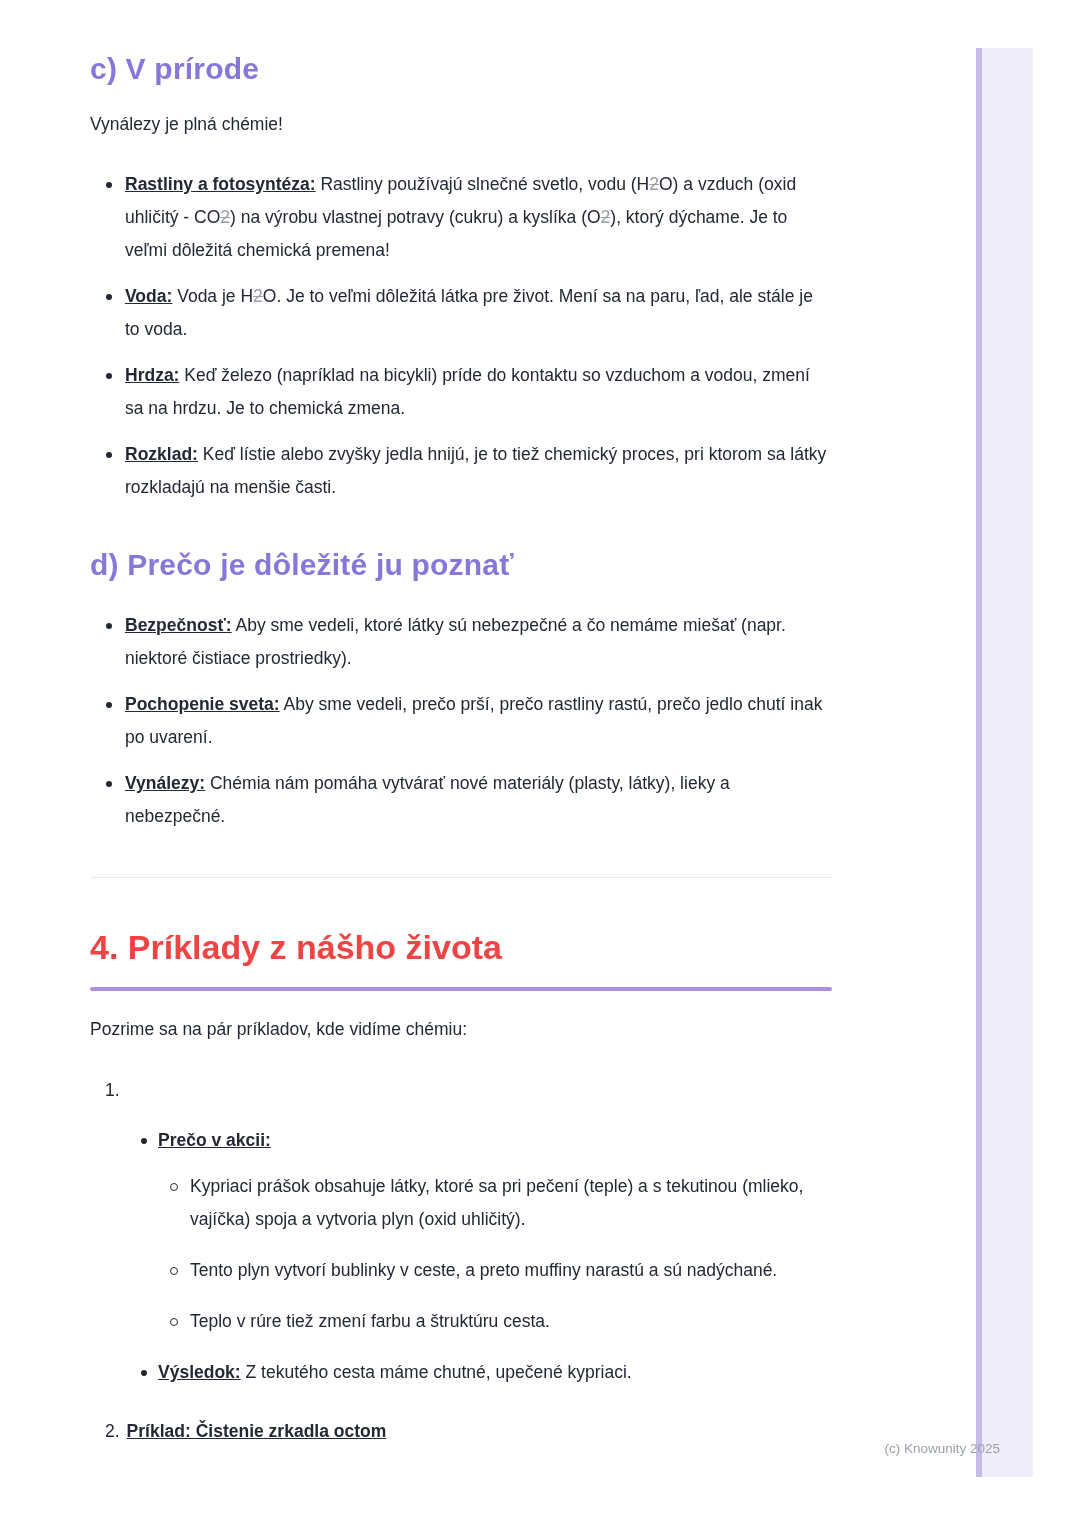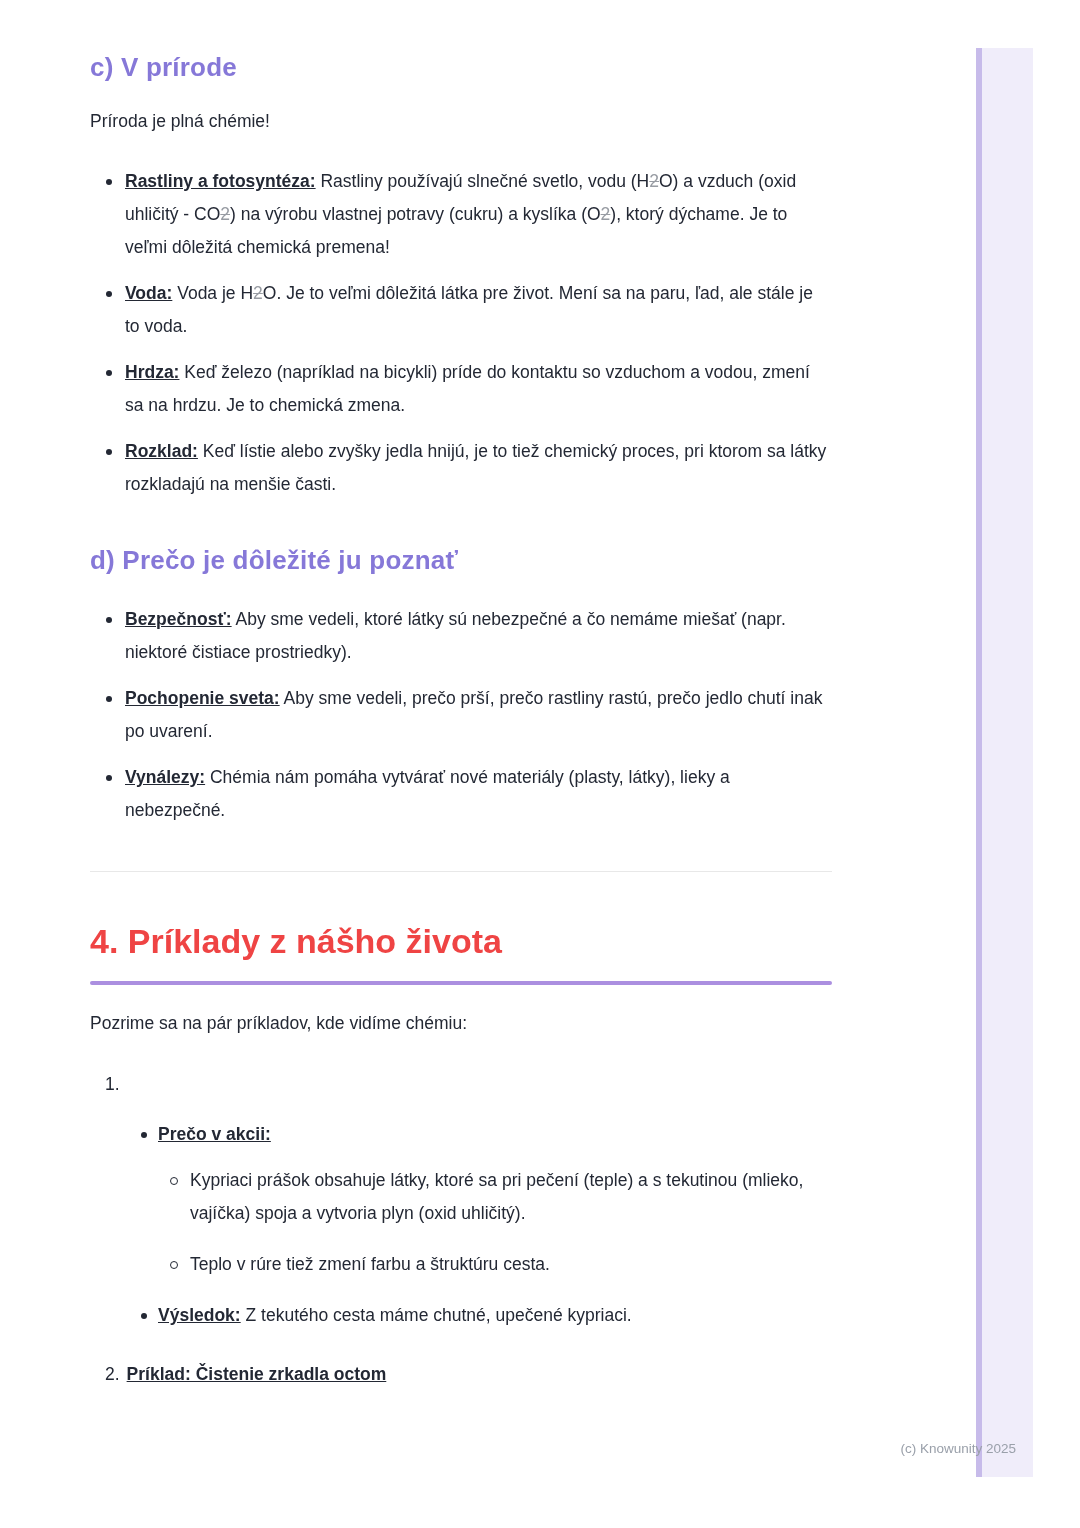--- a/index.html
+++ b/index.html
@@ -7,21 +7,21 @@
     width:1080px; height:1528px;
     background:#ffffff;
     font-family:"Liberation Sans", sans-serif;
     color:#232834;
     position:relative;
     overflow:hidden;
   }
   .page { position:absolute; left:90px; top:52px; width:742px; }
 
   .h-sub {
-    font-size:26px; font-weight:700; color:#8678d8;
+    font-size:30px; font-weight:700; color:#8678d8;
     margin:0; letter-spacing:0.2px;
   }
   .h-sub.second { margin-top:44px; }
 
   .para { font-size:17.5px; line-height:33px; margin:22px 0 0; }
 
   .blist { list-style:none; margin:27px 0 0; padding:0 0 0 35px; }
   .blist > li {
     position:relative; font-size:17.5px; line-height:33px; margin-bottom:13px;
   }
@@ -56,31 +56,31 @@
     width:8px; height:8px; border-radius:50%;
     border:1.8px solid #232834; background:transparent; box-sizing:border-box;
   }
 
   .side-panel {
     position:absolute; left:976px; top:48px; width:57px; height:1429px;
     background:#f0edfa; border-left:6px solid #c7bbea; box-sizing:border-box;
   }
 
   .watermark {
-    position:absolute; top:1441px; right:64px;
+    position:absolute; top:1441px; right:80px;
     font-size:13.5px; color:#9aa0aa; z-index:2;
   }
 </style>
 </head>
 <body>
 
 <div class="page">
 
   <h2 class="h-sub">c) V prírode</h2>
-  <p class="para">Príroda je plná chémie!</p>
+  <p class="para">Vynálezy je plná chémie!</p>
 
   <ul class="blist">
     <li><span class="b">Rastliny a fotosyntéza:</span><span> Rastliny používajú slnečné svetlo, vodu (H</span><span class="strike">2</span><span>O) a vzduch (oxid uhličitý - CO</span><span class="strike">2</span><span>) na výrobu vlastnej potravy (cukru) a kyslíka (O</span><span class="strike">2</span><span>), ktorý dýchame. Je to veľmi dôležitá chemická premena!</span></li>
     <li><span class="b">Voda:</span><span> Voda je H</span><span class="strike">2</span><span>O. Je to veľmi dôležitá látka pre život. Mení sa na paru, ľad, ale stále je to voda.</span></li>
     <li><span class="b">Hrdza:</span><span> Keď železo (napríklad na bicykli) príde do kontaktu so vzduchom a vodou, zmení sa na hrdzu. Je to chemická zmena.</span></li>
     <li><span class="b">Rozklad:</span><span> Keď lístie alebo zvyšky jedla hnijú, je to tiež chemický proces, pri ktorom sa látky rozkladajú na menšie časti.</span></li>
   </ul>
 
   <h2 class="h-sub second">d) Prečo je dôležité ju poznať</h2>
 
@@ -100,20 +100,21 @@
   <ol class="olist">
     <li>
       <div class="oli-row">
         <span class="omarker">1.</span>
       </div>
       <ul class="blist nested">
         <li>
           <span><span class="b">Prečo v akcii:</span></span>
           <ul class="clist">
             <li>Kypriaci prášok obsahuje látky, ktoré sa pri pečení (teple) a s tekutinou (mlieko, vajíčka) spoja a vytvoria plyn (oxid uhličitý).</li>
+            <li>Tento plyn vytvorí bublinky v ceste, a preto muffiny narastú a sú nadýchané.</li>
             <li>Teplo v rúre tiež zmení farbu a štruktúru cesta.</li>
           </ul>
         </li>
         <li><span class="b">Výsledok:</span><span> Z tekutého cesta máme chutné, upečené kypriaci.</span></li>
       </ul>
     </li>
     <li>
       <div class="oli-row">
         <span class="omarker">2.</span>
         <span><span class="b">Príklad: Čistenie zrkadla octom</span></span>

